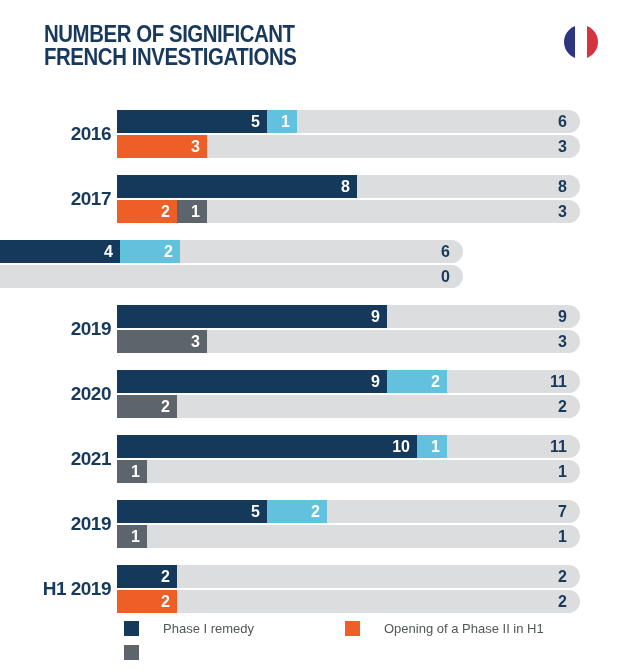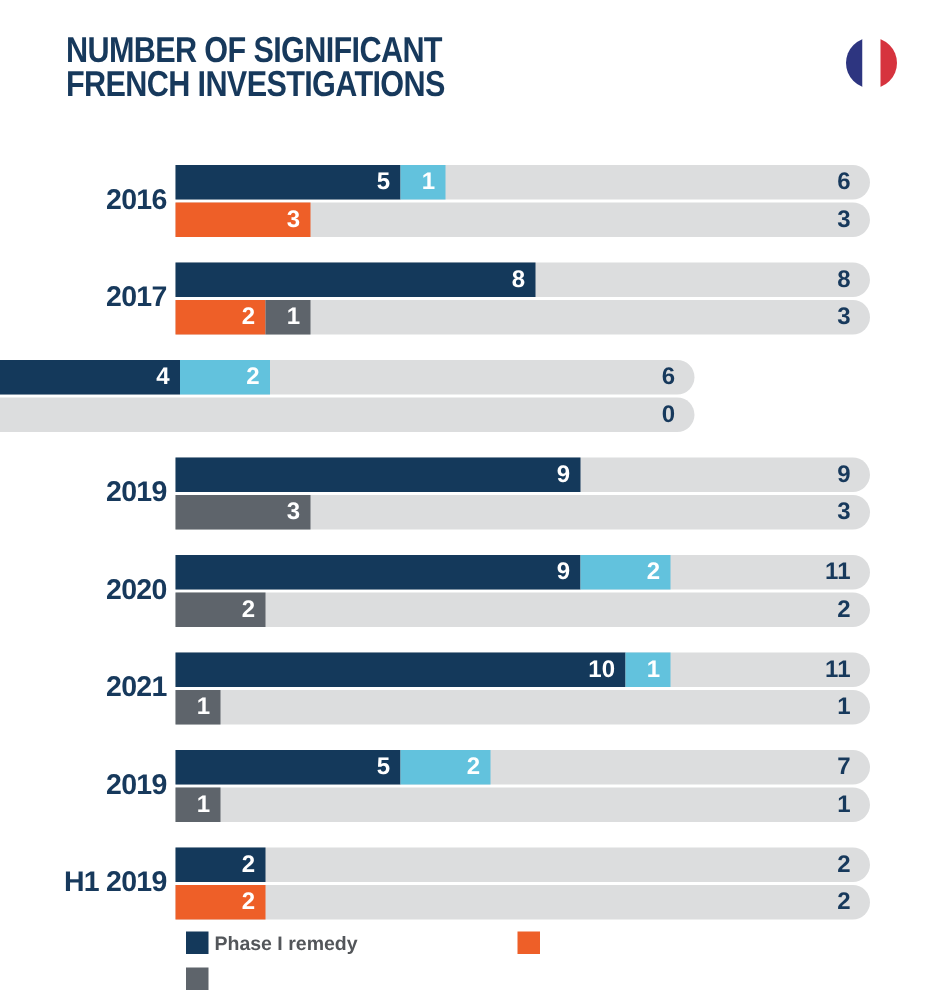--- a/index.html
+++ b/index.html
@@ -37,21 +37,21 @@
   }
   .total{
     position:absolute;right:13px;top:0;height:23px;line-height:23px;
     color:#17395c;font-weight:bold;font-size:16px;
   }
   .legend{
     position:absolute;left:124px;top:621px;
     display:grid;grid-template-columns:221px auto;row-gap:9px;
     font-size:13px;color:#53565a;
   }
-  .legend-item{display:flex;align-items:flex-end;gap:4px;font-weight:bold;}
+  .legend-item{display:flex;align-items:flex-end;gap:24px;}
   .swatch{width:15px;height:15px;flex:0 0 auto;}
 </style>
 </head>
 <body>
 
 <div class="title">
   <div>NUMBER OF SIGNIFICANT</div>
   <div>FRENCH INVESTIGATIONS</div>
 </div>
 
@@ -233,17 +233,18 @@
 
 </div>
 
 <div class="legend">
   <div class="legend-item">
     <span class="swatch" style="background: rgb(20, 57, 91);"></span>
     <span>Phase I remedy</span>
   </div>
   <div class="legend-item">
     <span class="swatch" style="background: rgb(238, 95, 40);"></span>
+    <span>Opening of a Phase II in H1</span>
   </div>
   <div class="legend-item">
     <span class="swatch" style="background: rgb(94, 100, 107);"></span>
   </div>
 </div>
 
 </body></html>

